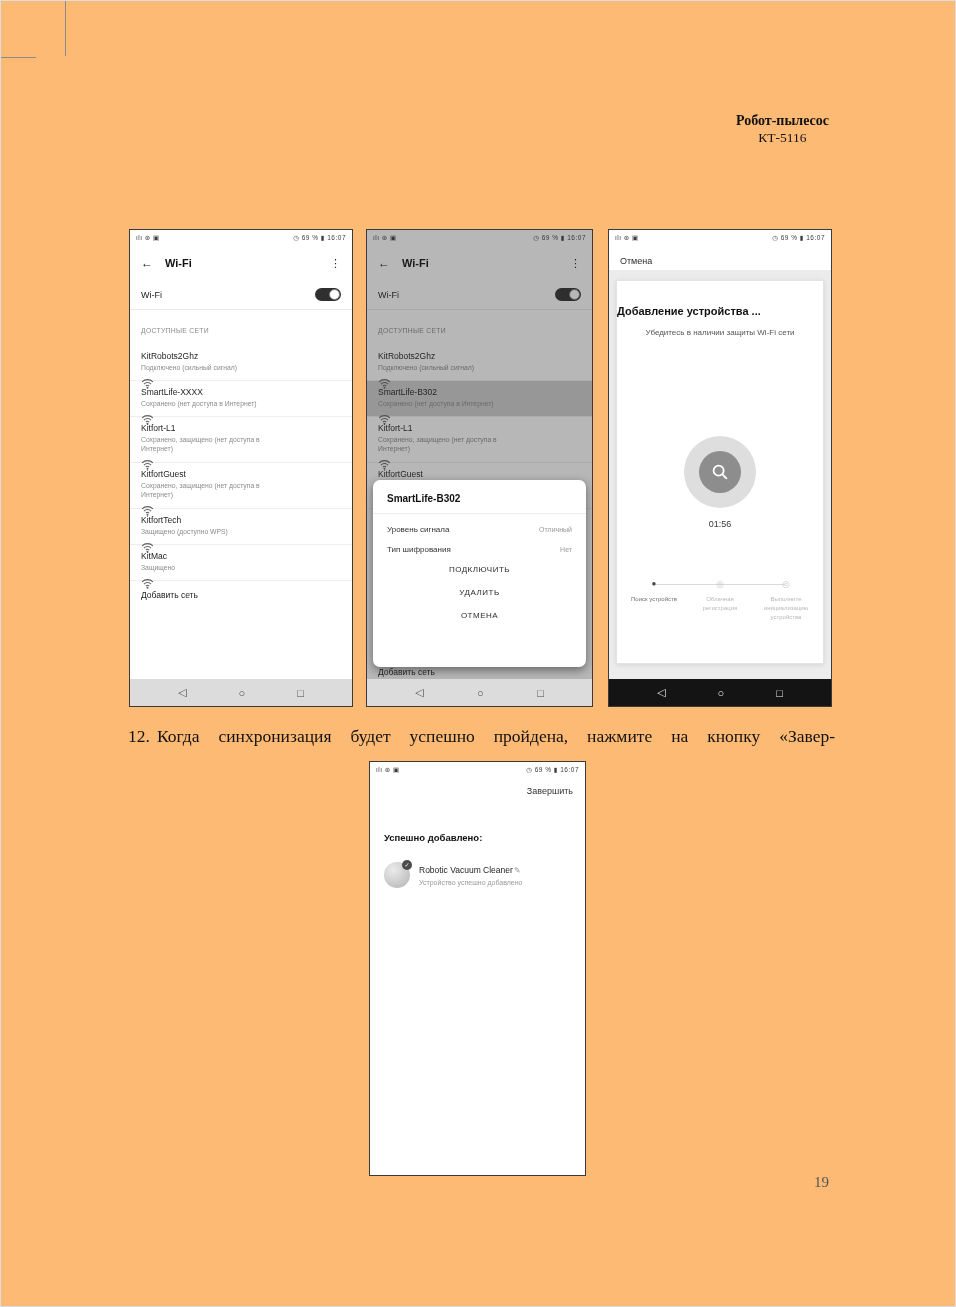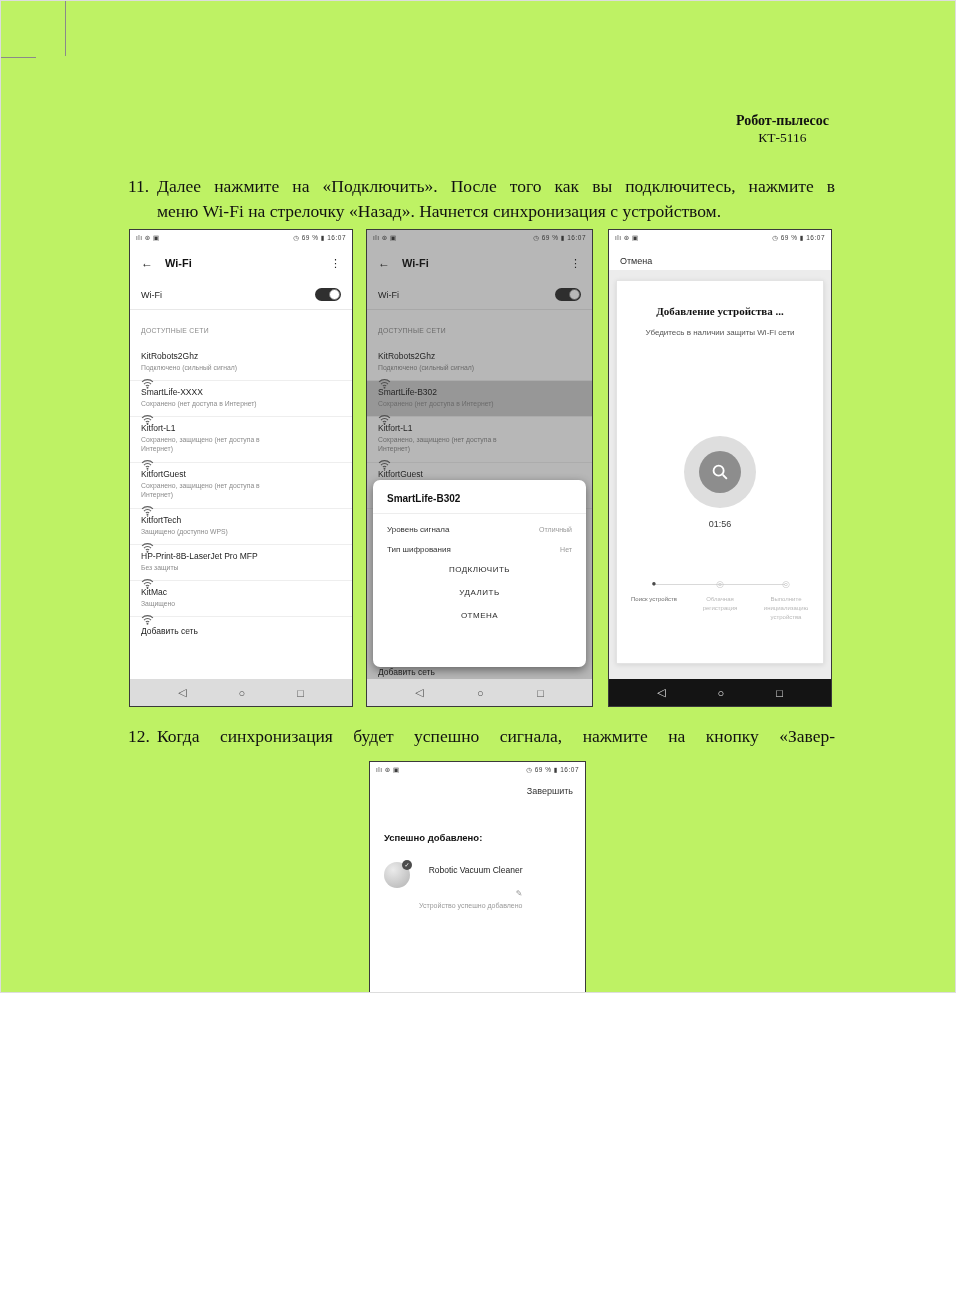--- a/index.html
+++ b/index.html
@@ -1,16 +1,16 @@
 <!DOCTYPE html>
 <html><head>
 <meta charset="utf-8">
 <style>
   html,body{margin:0;padding:0;background:#fff;}
-  #page{position:relative;width:956px;height:993px;background:#bef264;border:1px solid #ddd;box-sizing:border-box;
+  #page{position:relative;width:956px;height:1307px;background:#fdba74;border:1px solid #ddd;box-sizing:border-box;
         font-family:"Liberation Serif", serif;overflow:hidden;}
 
   
   .crop-v{position:absolute;left:64px;top:0;width:1px;height:55px;background:#8a8a8a;}
   .crop-h{position:absolute;left:0;top:56px;width:35px;height:1px;background:#8a8a8a;}
 
   
   .masthead{position:absolute;top:111px;right:126px;text-align:center;line-height:1.25;color:#111;}
   .masthead .brand{font-weight:bold;font-size:14px;}
   .masthead .model{font-size:13.5px;}
@@ -66,21 +66,21 @@
   .dlg-value{font-size:7px;color:#999;}
   .dlg-btns{margin-top:4px;}
   .dlg-btn{text-align:center;font-size:8px;color:#2b2b2b;padding:7px 0;letter-spacing:0.5px;cursor:pointer;}
 
   
   #phone3{background:#ececec;}
   .cancel-row{padding:10px 11px 0;font-size:9px;color:#2b2b2b;background:#fff;height:24px;box-sizing:border-box;}
   #phone3 .p-status{background:#fff;}
   .card{position:absolute;left:7px;right:7px;top:50px;bottom:42px;background:#fff;border:1px solid #e3e3e3;
         box-shadow:0 1px 5px rgba(0,0,0,0.10);}
-  .a-title{position:absolute;top:24px;left:0;right:0;text-align:center;font-size:11px;font-weight:bold;color:#111;font-family:Liberation Serif, serif;}
+  .a-title{position:absolute;top:24px;left:0;right:0;text-align:left;font-size:11px;font-weight:bold;color:#111;}
   .a-sub{position:absolute;top:46px;left:28px;right:28px;text-align:center;font-size:8px;color:#555;line-height:1.45;}
   .search-outer{position:absolute;top:155px;left:50%;margin-left:-36px;width:72px;height:72px;border-radius:50%;
                 background:#dedede;display:flex;align-items:center;justify-content:center;}
   .search-inner{width:42px;height:42px;border-radius:50%;background:#8d8d8d;display:flex;align-items:center;justify-content:center;}
   .a-timer{position:absolute;top:238px;left:0;right:0;text-align:center;font-size:9px;color:#3a3a3a;}
   .steps{position:absolute;top:296px;left:4px;right:4px;display:flex;}
   .steps-line{position:absolute;top:7px;left:17%;right:17%;height:1px;background:#d9d9d9;}
   .step-col{flex:1;text-align:center;position:relative;}
   .step-dot{font-size:9px;height:14px;line-height:14px;color:#c7c7c7;}
   .step-dot.active{color:#4a4a4a;font-size:8px;}
@@ -88,45 +88,38 @@
   .step-label.active{color:#707070;}
 
   
   .finish{position:absolute;top:24px;right:12px;font-size:9px;color:#333;}
   .p4-title{position:absolute;top:70px;left:14px;font-size:9.5px;font-weight:bold;color:#111;text-align:right;}
   .device-row{position:absolute;top:100px;left:14px;display:flex;align-items:flex-start;}
   .avatar{width:26px;height:26px;border-radius:50%;background:radial-gradient(circle at 35% 30%, #ebebeb, #b2b2b2);
           position:relative;margin-right:9px;flex-shrink:0;}
   .badge{position:absolute;top:-2px;right:-2px;width:10px;height:10px;border-radius:50%;background:#4c4c4c;color:#fff;
          font-size:6px;line-height:10px;text-align:center;}
-  .dev-name-row{display:flex;align-items:flex-end;gap:14px;margin-top:3px;flex-direction:column;}
+  .dev-name-row{display:flex;align-items:center;gap:1px;margin-top:3px;}
   .dev-name{font-size:8.5px;color:#1c1c1c;}
   .edit{font-size:8px;color:#999;}
   .dev-status{font-size:7px;color:#9a9a9a;margin-top:4px;}
 </style>
 </head>
 <body>
 
 <div id="page">
 
   <div class="crop-v"></div>
   <div class="crop-h"></div>
 
   <div class="masthead">
     <div class="brand">Робот-пылесос</div>
     <div class="model">КТ-5116</div>
   </div>
 
-  <div class="step" id="step11">
-    <div class="step-num">11.</div>
-    <div class="step-body">
-      <div class="jline">Далее нажмите на «Подключить». После того как вы подключитесь, нажмите в</div>
-      <div>меню Wi-Fi на стрелочку «Назад». Начнется синхронизация с устройством.</div>
-    </div>
-  </div>
 
   <div class="phone" id="phone1">
     <div class="p-status">
       <span>ılı ⊛ ▣</span>
       <span>◷ 69 % ▮ 16:07</span>
     </div>
     <div class="p-header">
       <span class="back">←</span>
       <span class="p-title">Wi-Fi</span>
       <span class="menu">⋮</span>
@@ -182,32 +175,20 @@
             <path d="M2 7a14 14 0 0 1 20 0" fill="none" stroke="#606060" stroke-width="2"></path>
             <path d="M5.5 11a9 9 0 0 1 13 0" fill="none" stroke="#606060" stroke-width="2"></path>
             <path d="M9 14.6a4.6 4.6 0 0 1 6 0" fill="none" stroke="#606060" stroke-width="2"></path>
             <circle cx="12" cy="18" r="1.8" fill="#606060"></circle>
           </svg></span>
     </div>
     <div class="net-row h1">
       <div>
           <div class="net-name">KitfortTech</div>
       <div class="net-status">Защищено (доступно WPS)</div>
-        </div>
-      <span class="wifi"><svg viewBox="0 0 24 20" width="13" height="11">
-            <path d="M2 7a14 14 0 0 1 20 0" fill="none" stroke="#606060" stroke-width="2"></path>
-            <path d="M5.5 11a9 9 0 0 1 13 0" fill="none" stroke="#606060" stroke-width="2"></path>
-            <path d="M9 14.6a4.6 4.6 0 0 1 6 0" fill="none" stroke="#606060" stroke-width="2"></path>
-            <circle cx="12" cy="18" r="1.8" fill="#606060"></circle>
-          </svg></span>
-    </div>
-    <div class="net-row h1">
-      <div>
-          <div class="net-name">HP-Print-8B-LaserJet Pro MFP</div>
-      <div class="net-status">Без защиты</div>
         </div>
       <span class="wifi"><svg viewBox="0 0 24 20" width="13" height="11">
             <path d="M2 7a14 14 0 0 1 20 0" fill="none" stroke="#606060" stroke-width="2"></path>
             <path d="M5.5 11a9 9 0 0 1 13 0" fill="none" stroke="#606060" stroke-width="2"></path>
             <path d="M9 14.6a4.6 4.6 0 0 1 6 0" fill="none" stroke="#606060" stroke-width="2"></path>
             <circle cx="12" cy="18" r="1.8" fill="#606060"></circle>
           </svg></span>
     </div>
     <div class="net-row h1">
       <div>
@@ -361,21 +342,21 @@
     <div class="p-nav dark">
       <span>◁</span>
       <span>○</span>
       <span>□</span>
     </div>
   </div>
 
   <div class="step" id="step12">
     <div class="step-num">12.</div>
     <div class="step-body">
-      <div class="jline">Когда синхронизация будет успешно сигнала, нажмите на кнопку «Завер-</div>
+      <div class="jline">Когда синхронизация будет успешно пройдена, нажмите на кнопку «Завер-</div>
     </div>
   </div>
 
   <div class="phone" id="phone4">
     <div class="p-status">
       <span>ılı ⊛ ▣</span>
       <span>◷ 69 % ▮ 16:07</span>
     </div>
     <div class="finish">Завершить</div>
     <div class="p4-title">Успешно добавлено:</div>

